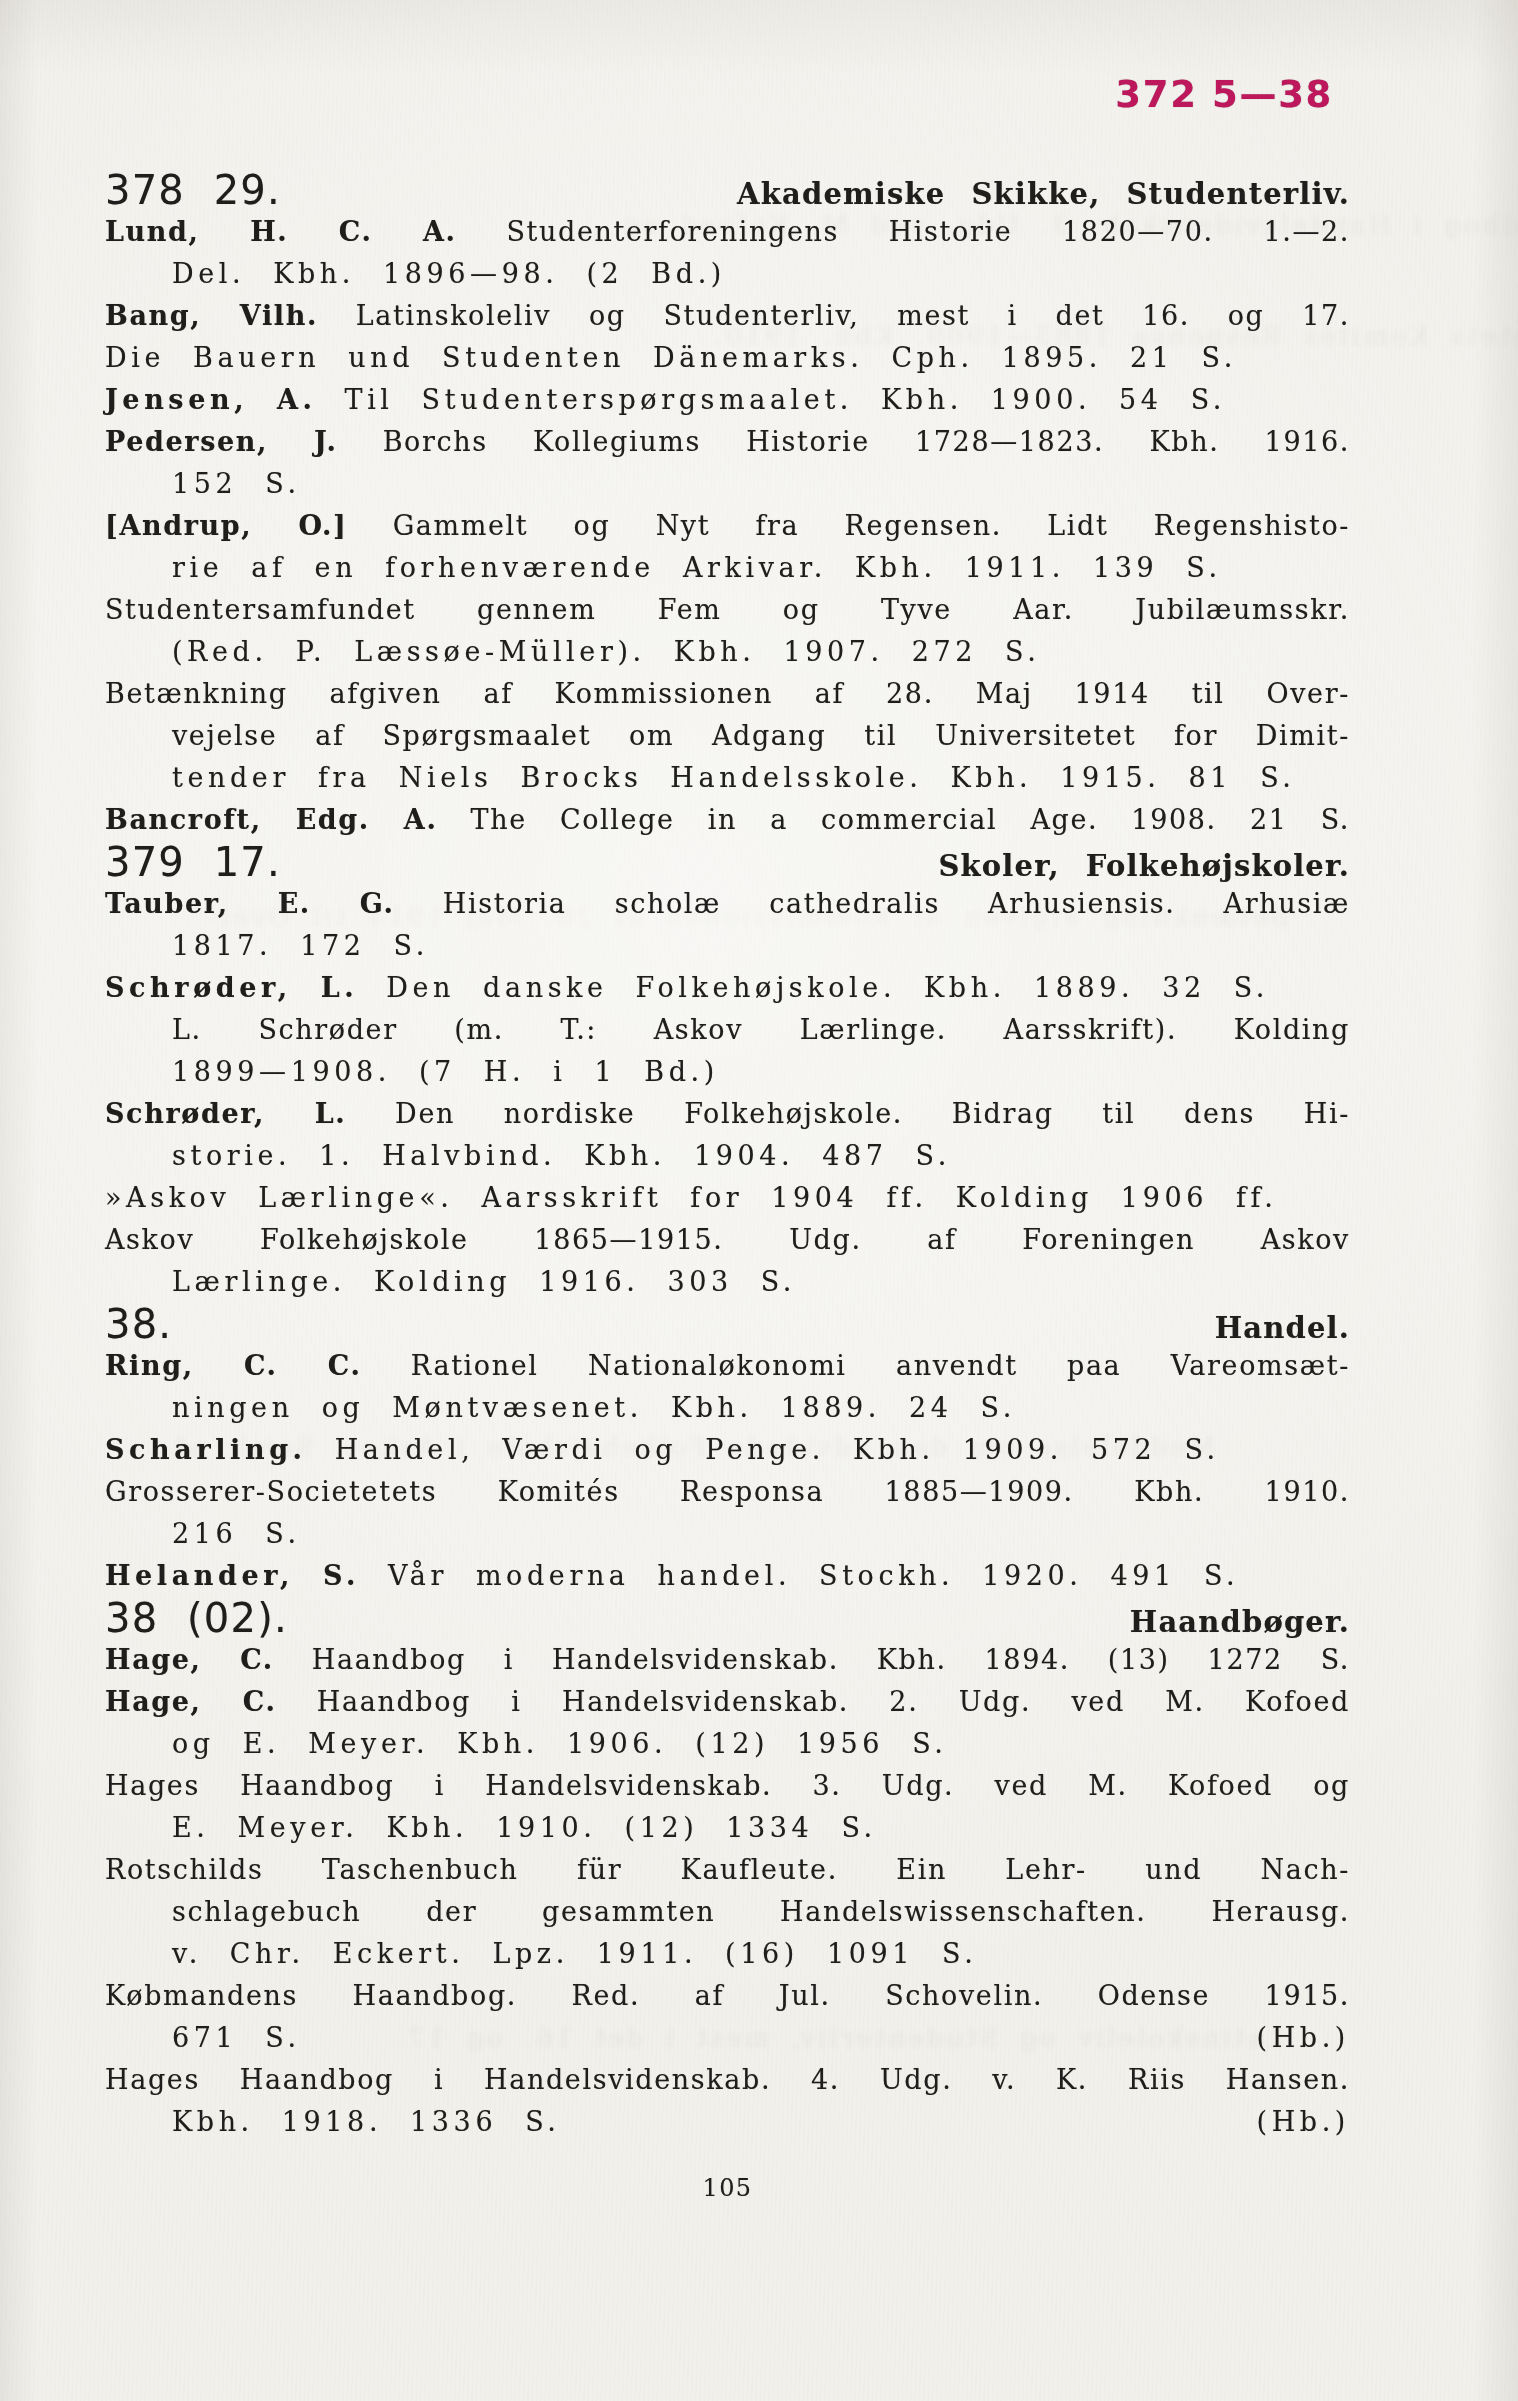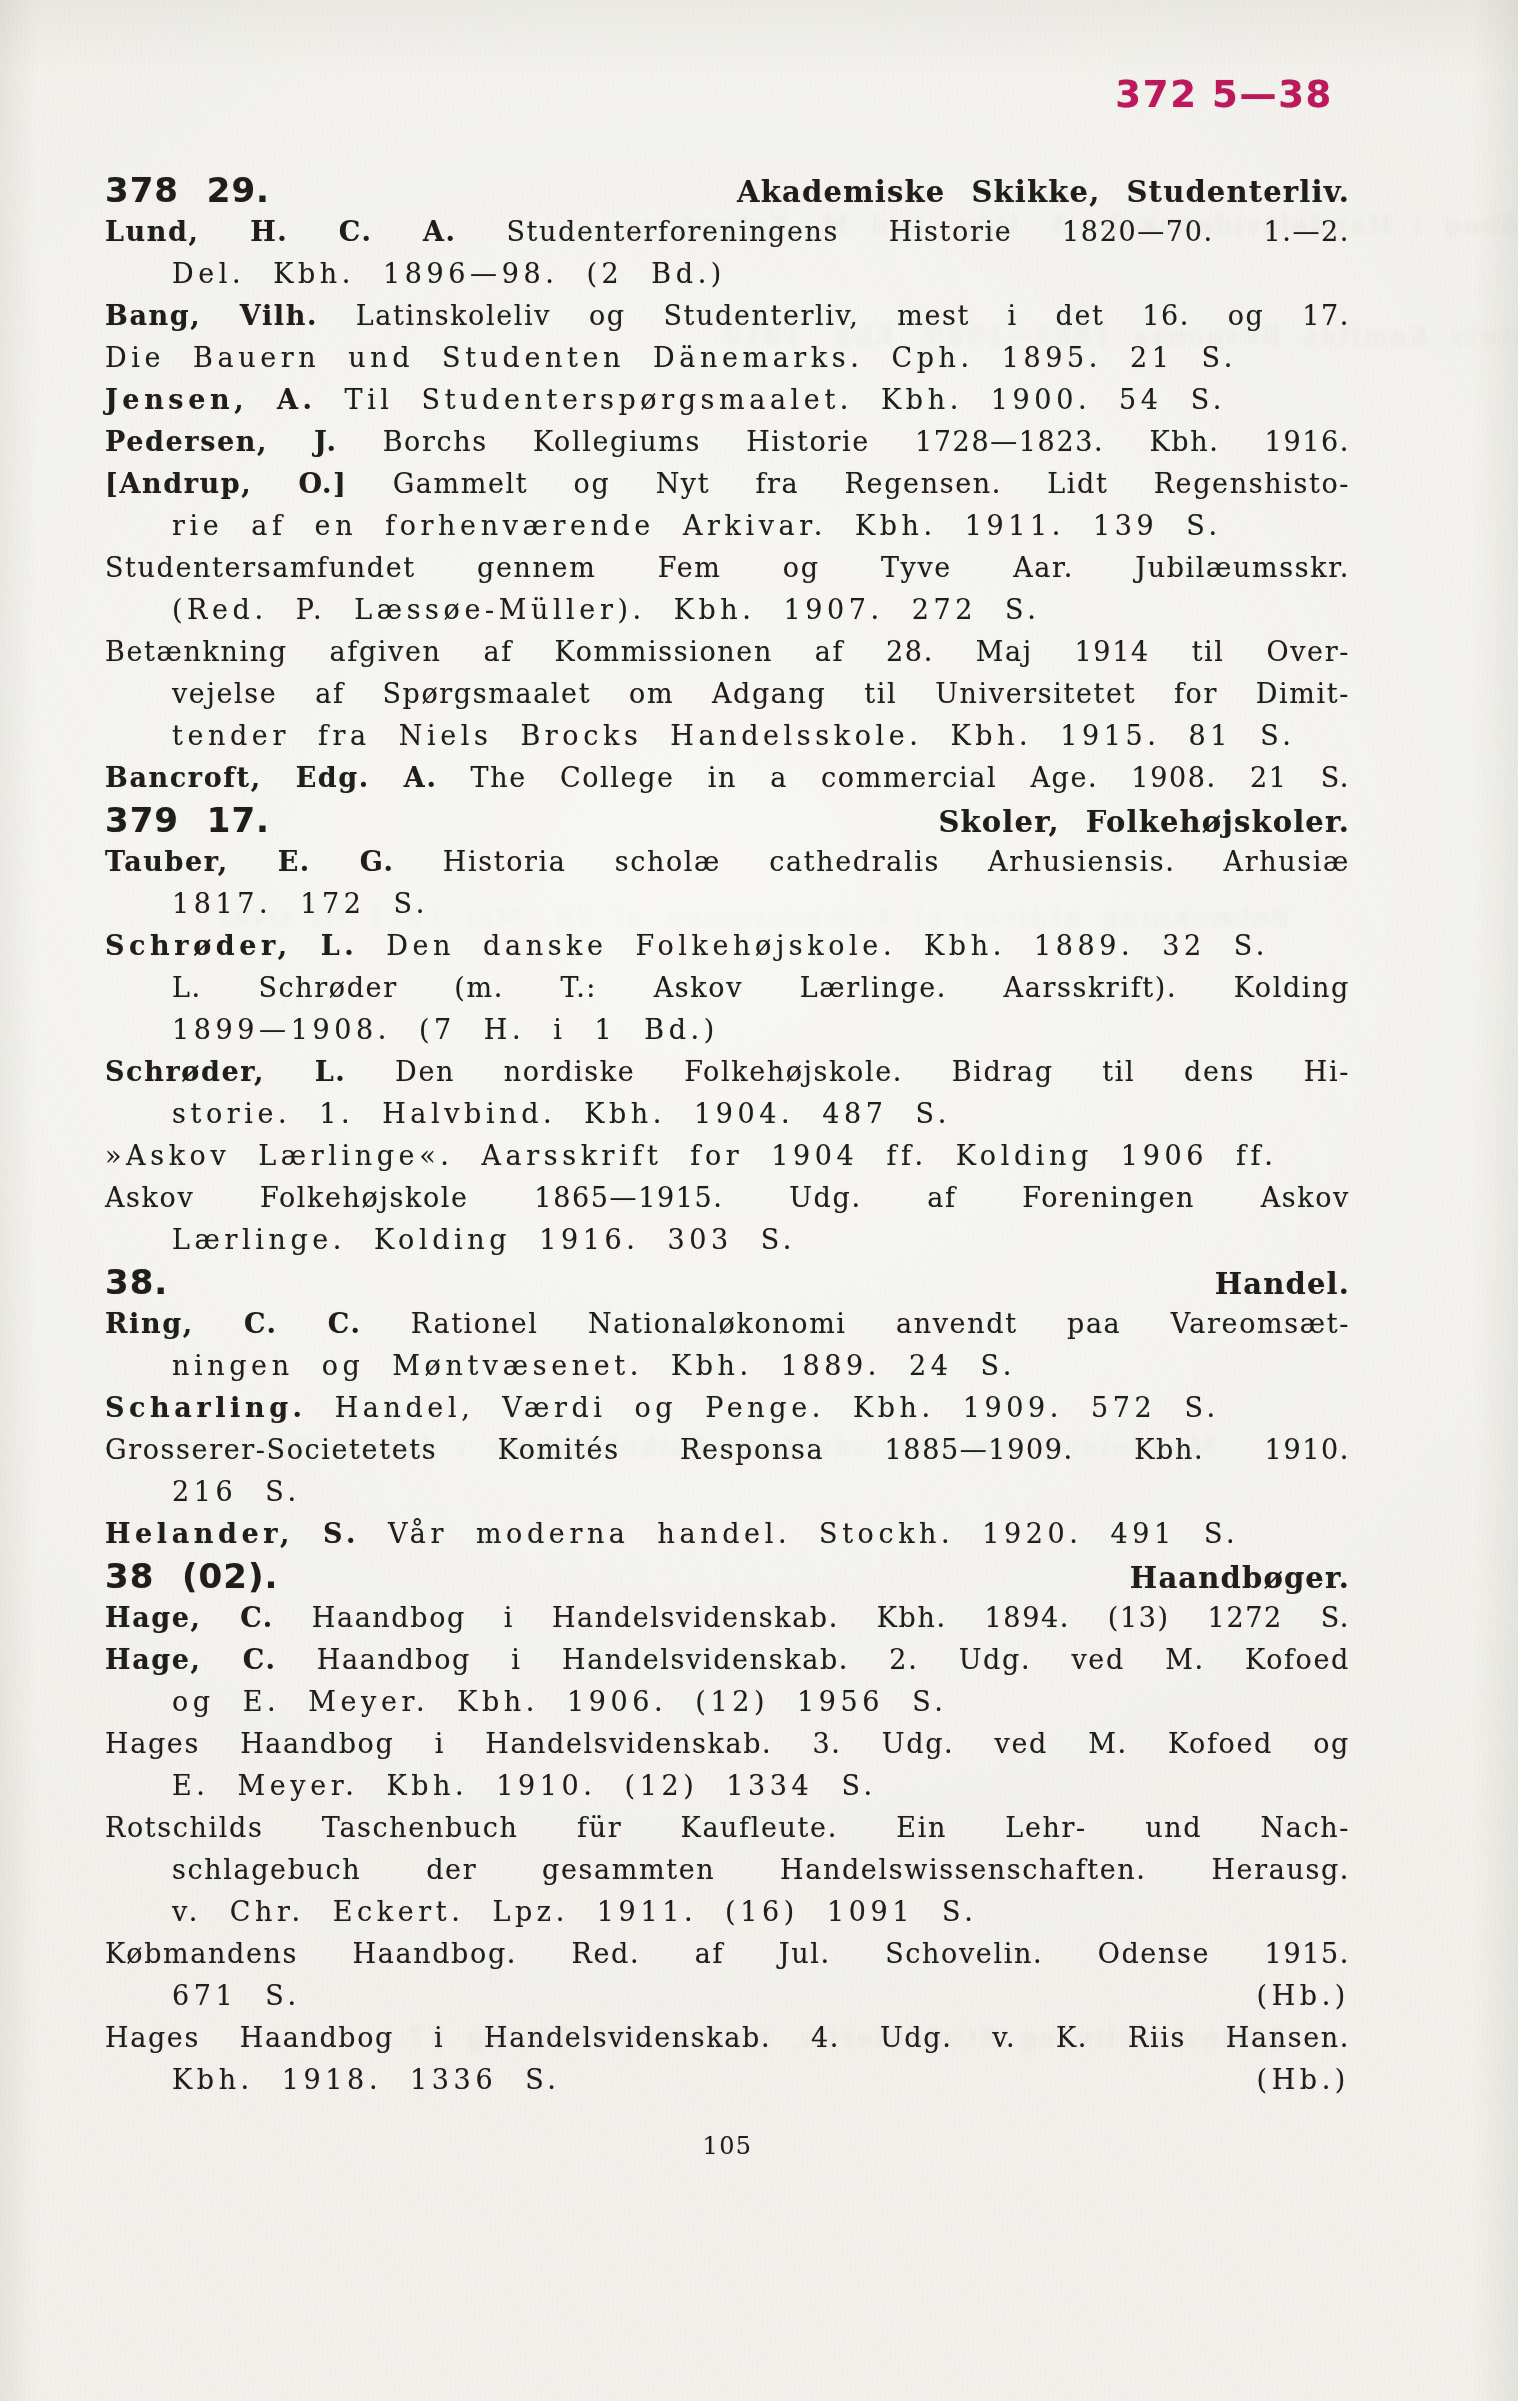--- a/index.html
+++ b/index.html
@@ -71,22 +71,22 @@
   }
   .ind { padding-left:67px; }
   .b { font-weight:bold; }
   .hrow {
     display:flex; justify-content:space-between; align-items:baseline;
     white-space:nowrap;
     letter-spacing:0.06em;
   }
   .code {
     font-family:"DejaVu Sans", sans-serif;
-    font-weight:bold;
-    font-size:34px;
+    font-weight:normal;
+    font-size:40px;
     letter-spacing:0.03em;
   }
   .title {
     font-weight:bold;
     font-size:29px;
     letter-spacing:0.04em;
   }
   .hb { display:flex; justify-content:space-between; align-items:center; }
   .pageno {
     margin-top:31px;
@@ -118,20 +118,21 @@
     <div class="ln j"><span class="b">Lund, H. C. A.</span> <span>Studenterforeningens Historie 1820—70. 1.—2.</span></div>
     <div class="ln ind"><span>Del. Kbh. 1896—98. (2 Bd.)</span></div>
 
     <div class="ln j"><span class="b">Bang, Vilh.</span> <span>Latinskoleliv og Studenterliv, mest i det 16. og 17.</span></div>
 
     <div class="ln"><span>Die Bauern und Studenten Dänemarks. Cph. 1895. 21 S.</span></div>
 
     <div class="ln"><span class="b">Jensen, A.</span> <span>Til Studenterspørgsmaalet. Kbh. 1900. 54 S.</span></div>
 
     <div class="ln j"><span class="b">Pedersen, J.</span> <span>Borchs Kollegiums Historie 1728—1823. Kbh. 1916.</span></div>
+    <div class="ln ind"><span>152 S.</span></div>
 
     <div class="ln j"><span class="b">[Andrup, O.]</span> <span>Gammelt og Nyt fra Regensen. Lidt Regenshisto-</span></div>
     <div class="ln ind"><span>rie af en forhenværende Arkivar. Kbh. 1911. 139 S.</span></div>
 
     <div class="ln j"><span>Studentersamfundet gennem Fem og Tyve Aar. Jubilæumsskr.</span></div>
     <div class="ln ind"><span>(Red. P. Læssøe-Müller). Kbh. 1907. 272 S.</span></div>
 
     <div class="ln j"><span>Betænkning afgiven af Kommissionen af 28. Maj 1914 til Over-</span></div>
     <div class="ln j ind"><span>vejelse af Spørgsmaalet om Adgang til Universitetet for Dimit-</span></div>
     <div class="ln ind"><span>tender fra Niels Brocks Handelsskole. Kbh. 1915. 81 S.</span></div>

